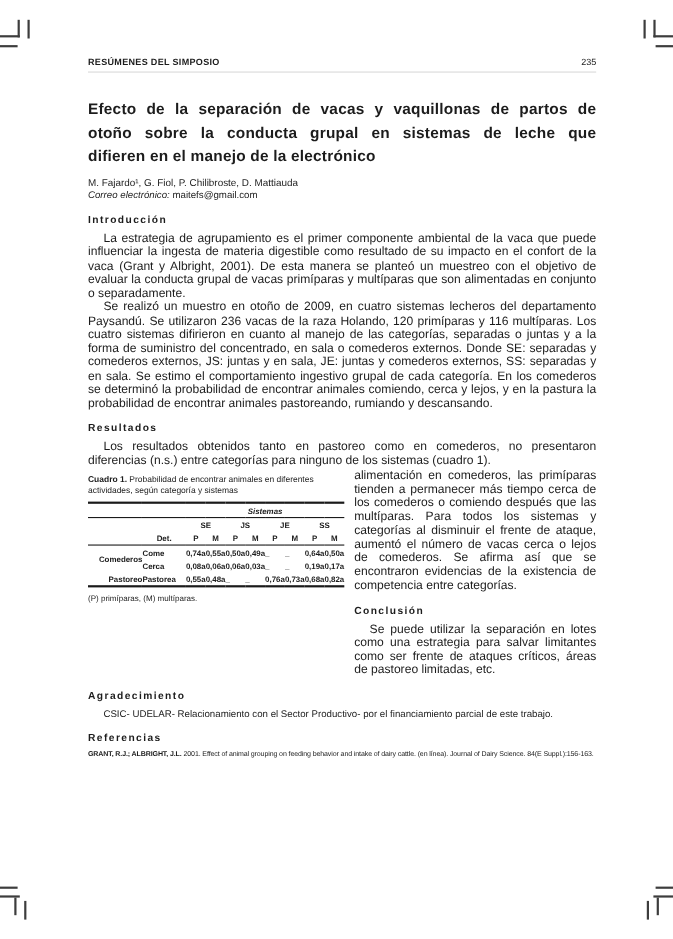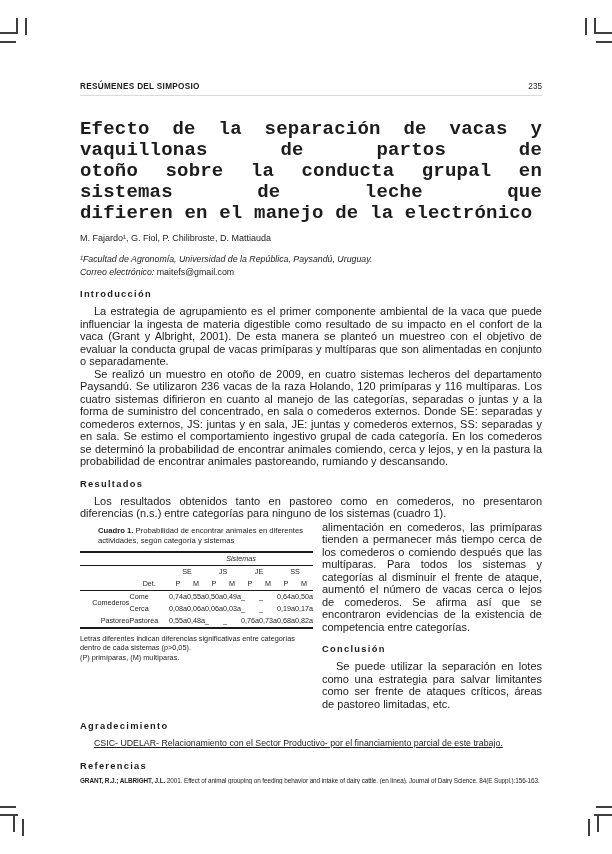--- a/index.html
+++ b/index.html
@@ -1,51 +1,51 @@
 <!DOCTYPE html>
 <html><head>
 <meta charset="utf-8">
 <style>
   html,body{margin:0;padding:0;background:#ffffff;}
   .page{position:relative;width:612px;height:854px;background:#ffffff;overflow:hidden;
         font-family:"Liberation Sans", sans-serif;color:#1c1c1c;}
   .cm{position:absolute;background:#3d3d3d;}
   .content{position:absolute;left:80px;top:0;width:462px;}
-  .header-row{margin-top:82px;display:flex;justify-content:space-between;align-items:flex-end;}
+  .header-row{margin-top:52px;display:flex;justify-content:space-between;align-items:flex-end;}
   .running-head{font-size:8.2px;font-weight:bold;letter-spacing:0.3px;}
   .page-number{font-size:8.2px;}
   .head-rule{height:1px;background:#dadada;margin-top:4px;}
-  .title{margin-top:23px;font-size:19px;font-weight:bold;line-height:21px;letter-spacing:0.2px;font-family:Liberation Mono, monospace;}
+  .title{margin-top:23px;font-size:14px;font-weight:bold;line-height:21px;letter-spacing:0.2px;}
   .title-line{text-align:justify;text-align-last:justify;}
   .title .title-line:last-child{text-align-last:left;}
   .authors{margin-top:9px;font-size:9px;}
   .affiliation{margin-top:10px;font-size:8.8px;font-style:italic;line-height:12.5px;}
   .email-line{font-size:8.8px;line-height:12.5px;}
   .email-label{font-style:italic;}
   h2{margin:11px 0 6px 0;font-size:9.3px;font-weight:bold;letter-spacing:1.3px;}
   p.body{margin:0;font-size:11px;line-height:12.5px;text-align:justify;text-indent:14px;}
   p.noindent{text-indent:0;}
   .two-col{display:flex;gap:9px;margin-top:1px;}
   .table-block{width:233px;flex:none;}
   .right-col{flex:1;min-width:0;}
-  .caption{font-size:7.7px;line-height:10px;margin:5px 0 5px 18px;text-align:left;}
+  .caption{font-size:7.7px;line-height:10px;margin:5px 0 5px 0;text-align:left;}
   .caption-label{font-weight:bold;}
   table.cuadro{border-collapse:collapse;width:100%;font-size:7.2px;
                border-top:2px solid #1a1a1a;border-bottom:2px solid #1a1a1a;}
-  table.cuadro td,table.cuadro th{padding:1.5px 0;font-weight:normal;}
+  table.cuadro td,table.cuadro th{padding:1.5px 0;font-weight:bold;}
   .rule-below td,.rule-below th{border-bottom:1px solid #1a1a1a;}
   .sistemas{font-weight:bold;font-style:italic;text-align:center;}
   .grp-h{font-weight:bold;text-align:center;}
   .pm{font-weight:bold;text-align:center;}
   .det-h{font-weight:bold;text-align:center;}
   .rowgroup{font-weight:bold;text-align:right;}
   .det{text-align:left;}
   .val{text-align:left;}
   .footnotes{font-size:7.3px;line-height:9.8px;margin-top:5px;text-align:left;}
-  p.ack{margin:0;font-size:8.8px;line-height:12.5px;text-indent:14px;white-space:nowrap;overflow:hidden;text-decoration:underline;}
+  p.ack{margin:0;font-size:8.8px;line-height:12.5px;text-indent:14px;white-space:nowrap;overflow:hidden;}
   .reference{margin-top:6px;font-size:6.4px;letter-spacing:-0.1px;white-space:nowrap;overflow:hidden;}
   .ref-authors{font-weight:bold;}
 </style>
 </head>
 <body>
 
 <div class="page">
 
   <div class="cm" style="left:0;top:32px;width:18px;height:2px;"></div>
   <div class="cm" style="left:16px;top:18px;width:2px;height:16px;"></div>
@@ -76,21 +76,20 @@
     <div class="head-rule"></div>
 
     <div class="title">
       <div class="title-line">Efecto de la separación de vacas y vaquillonas de partos de</div>
       <div class="title-line">otoño sobre la conducta grupal en sistemas de leche que</div>
       <div class="title-line">difieren en el manejo de la electrónico</div>
     </div>
 
     <div class="authors">M. Fajardo¹, G. Fiol, P. Chilibroste, D. Mattiauda</div>
 
-    <div class="affiliation">¹Facultad de Agronomía, Universidad de la República, Paysandú, Uruguay.</div>
     <div class="email-line"><span class="email-label">Correo electrónico:</span> <span>maitefs@gmail.com</span></div>
 
     <h2>Introducción</h2>
     <p class="body">La estrategia de agrupamiento es el primer componente ambiental de la vaca que puede influenciar la ingesta de materia digestible como resultado de su impacto en el confort de la vaca (Grant y Albright, 2001). De esta manera se planteó un muestreo con el objetivo de evaluar la conducta grupal de vacas primíparas y multíparas que son alimentadas en conjunto o separadamente.</p>
 
     <p class="body">Se realizó un muestro en otoño de 2009, en cuatro sistemas lecheros del departamento Paysandú. Se utilizaron 236 vacas de la raza Holando, 120 primíparas y 116 multíparas. Los cuatro sistemas difirieron en cuanto al manejo de las categorías, separadas o juntas y a la forma de suministro del concentrado, en sala o comederos externos. Donde SE: separadas y comederos externos, JS: juntas y en sala, JE: juntas y comederos externos, SS: separadas y en sala. Se estimo el comportamiento ingestivo grupal de cada categoría. En los comederos se determinó la probabilidad de encontrar animales comiendo, cerca y lejos, y en la pastura la probabilidad de encontrar animales pastoreando, rumiando y descansando.</p>
 
     <h2>Resultados</h2>
     <p class="body">Los resultados obtenidos tanto en pastoreo como en comederos, no presentaron diferencias (n.s.) entre categorías para ninguno de los sistemas (cuadro 1).</p>
 
@@ -168,21 +167,20 @@
             <td class="val">_</td>
             <td class="val">0,76a</td>
             <td class="val">0,73a</td>
             <td class="val">0,68a</td>
             <td class="val">0,82a</td>
           </tr>
         </tbody>
           </table>
 
         <div class="footnotes">
-          <div>Letras diferentes indican diferencias significativas entre categorías dentro de cada sistemas (p&gt;0,05).</div>
           <div>(P) primíparas, (M) multíparas.</div>
         </div>
       </div>
 
       <div class="right-col">
         <p class="body noindent">alimentación en comederos, las primíparas tienden a permanecer más tiempo cerca de los comederos o comiendo después que las multíparas. Para todos los sistemas y categorías al disminuir el frente de ataque, aumentó el número de vacas cerca o lejos de comederos. Se afirma así que se encontraron evidencias de la existencia de competencia entre categorías.</p>
         <h2>Conclusión</h2>
         <p class="body">Se puede utilizar la separación en lotes como una estrategia para salvar limitantes como ser frente de ataques críticos, áreas de pastoreo limitadas, etc.</p>
       </div>
 

